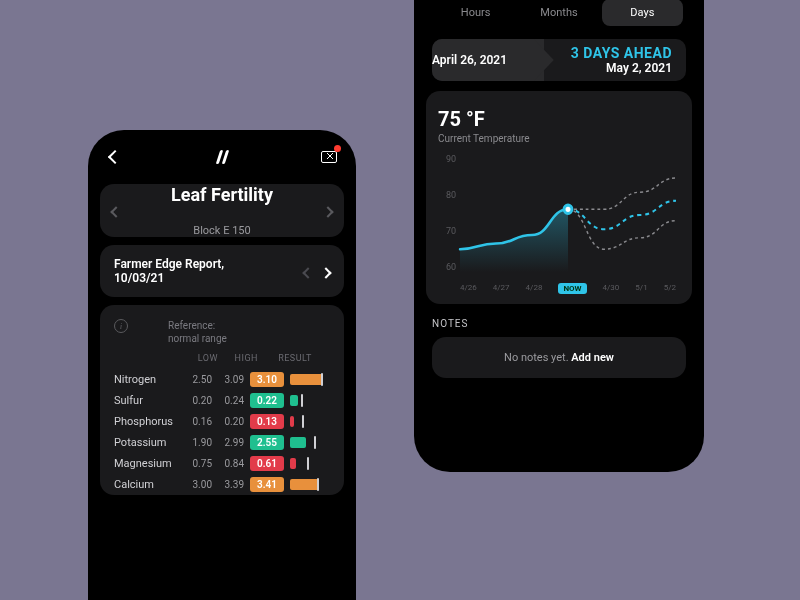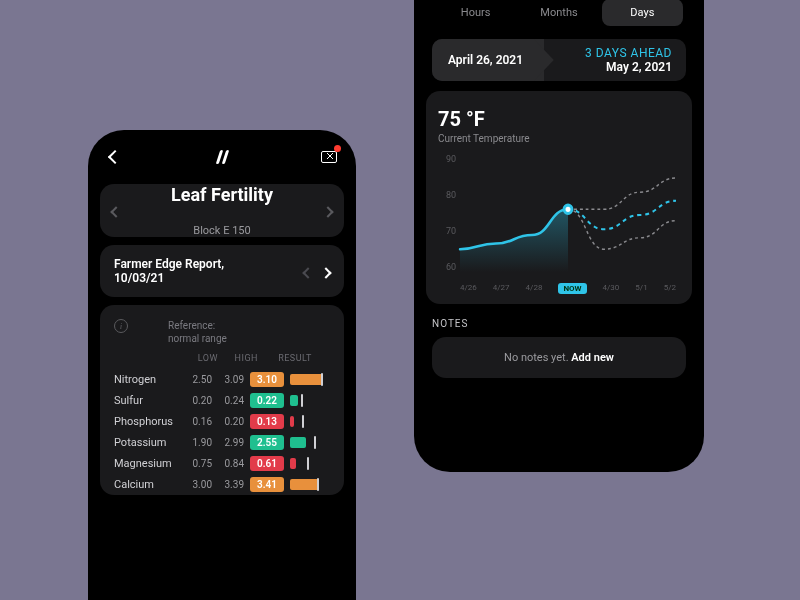--- a/index.html
+++ b/index.html
@@ -61,24 +61,24 @@
   .bar .fill{position:absolute;left:0;top:0;bottom:0;border-radius:2px;}
   .bar .tick{position:absolute;top:-1px;bottom:-1px;width:2px;background:#d0d0d4;border-radius:1px;}
   .c-orange{background:#e8903c;} .c-teal{background:#1fbf8f;} .c-red{background:#e23b4a;}
 
   
   .segmented{ display:flex; background:#000; margin:14px 18px 10px; border-radius:10px; padding:3px; gap:2px;}
   .segmented .seg{ flex:1; text-align:center; font-size:11px; color:#8a8a8e; padding:7px 0; border-radius:8px;}
   .segmented .seg.active{ background:#2a2a2c; color:#fff; }
 
   .date-bar{ display:flex; margin:0 18px 10px; border-radius:10px; overflow:hidden; background:#1a1a1c; height:42px;}
-  .date-bar .left{ flex:0 0 44%; background:#2a2a2c; display:flex;align-items:center; padding-left:16px; font-size:12px; font-weight:600; color:#fff; position:relative;}
+  .date-bar .left{ flex:0 0 44%; background:#2a2a2c; display:flex;align-items:center; padding-left:0; font-size:12px; font-weight:600; color:#fff; position:relative;}
   .date-bar .left::after{content:"";position:absolute;right:-10px;top:0;bottom:0;width:20px;background:#2a2a2c;clip-path:polygon(0 0,100% 50%,0 100%);}
   .date-bar .right{ flex:1; display:flex; flex-direction:column; align-items:flex-end; justify-content:center; padding-right:14px;}
-  .date-bar .ahead{ font-size:12px; color:#2fc4e8; letter-spacing:.5px; font-weight:400;}
+  .date-bar .ahead{ font-size:14px; color:#2fc4e8; letter-spacing:.5px; font-weight:700;}
   .date-bar .d2{ font-size:12px; font-weight:600; color:#fff;}
 
   .temp-card{ margin:0 12px 14px; padding:16px 12px 10px;}
   .temp-card .big{ font-size:20px; font-weight:700; color:#fff;}
   .temp-card .lbl{ font-size:10px; color:#8a8a8e; margin-top:2px;}
   .chart-wrap{ position:relative; height:140px; margin-top:10px;}
   .yticks{position:absolute;left:0;top:0;bottom:22px; width:18px; display:flex; flex-direction:column; justify-content:space-between; font-size:9px; color:#5a5a5e; text-align:right;}
   .plot{position:absolute; left:22px; right:4px; top:4px; bottom:22px;}
   .plot svg{width:100%;height:100%;overflow:visible;}
   .xticks{position:absolute; left:22px; right:4px; bottom:0; display:flex; justify-content:space-between; font-size:8px; color:#5a5a5e;}

